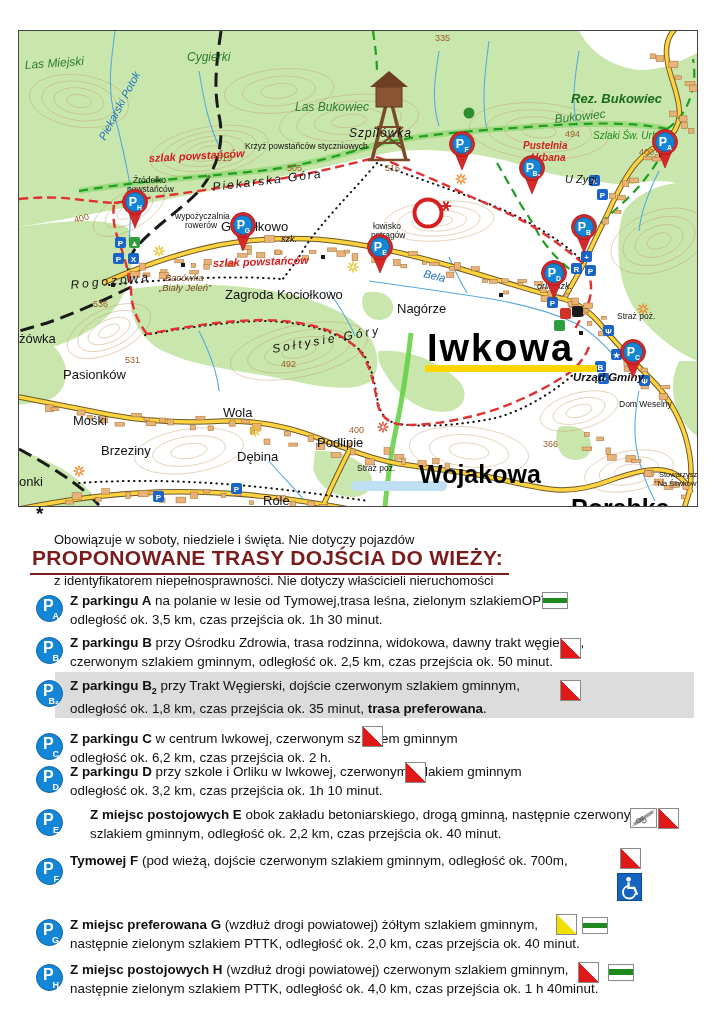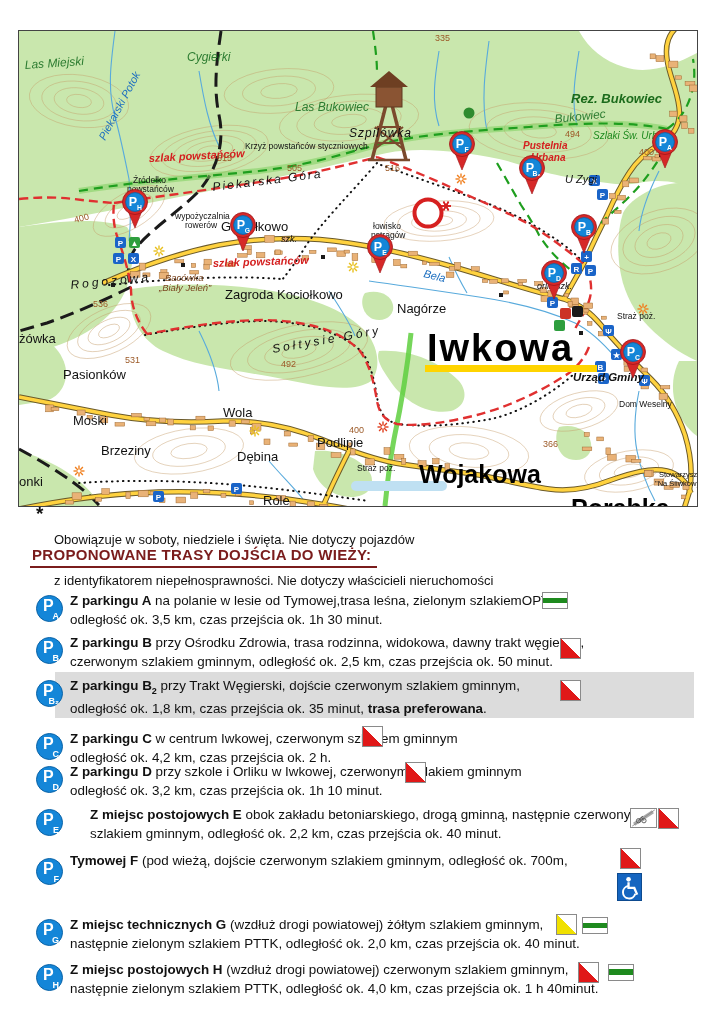--- a/index.html
+++ b/index.html
@@ -25,21 +25,21 @@
   .hill{fill:#111;font-size:12px;font-style:italic}
   .elev{fill:#9c5a28;font-size:9px}
   .town-xl{fill:#000;font-size:38px;font-weight:bold;letter-spacing:2px}
   .town-lg{fill:#000;font-size:25px;font-weight:bold}
   .ct{fill:none;stroke:#c49a66;stroke-width:.7;opacity:.6}
   .pin-txt{fill:#fff;font-weight:bold}
   
   .note{position:absolute;left:36px;top:507px;width:620px;font-size:13px;line-height:17px;}
   .note .ast{position:absolute;left:0;top:-2px;font-size:19px;font-weight:bold;}
   .note .ln{margin-left:18px;margin-top:24px;}
-  .heading{position:absolute;left:30px;top:546px;font-size:15px;font-weight:bold;
+  .heading{position:absolute;left:30px;top:546px;font-size:21px;font-weight:bold;
            letter-spacing:.3px;color:#7a1c1c;border-bottom:2.5px solid #7a1c1c;
            padding:0 6px 3px 2px;display:inline-block;}
   
   .hl{position:absolute;left:55px;top:672px;width:639px;height:46px;background:#dcdcdc;}
   .route{position:absolute;left:70px;width:560px;font-size:13.4px;line-height:18.5px;}
   .route b{font-weight:bold;}
   .route sub{font-size:9px;}
   .badge{position:absolute;left:36px;width:27px;height:27px;border-radius:50%;
          background:#1486d8;border:1.5px solid #0b63a6;box-sizing:border-box;color:#fff;}
   .badge .P{position:absolute;left:6px;top:1px;font-size:16px;font-weight:bold;}
@@ -679,21 +679,21 @@
       <div class="route" style="top: 677px;">
         <div><b>Z parkingu B</b><b><sub>2</sub></b><span> przy Trakt Węgierski, dojście czerwonym szlakiem gminnym,</span></div>
         <div><span>odległość ok. 1,8 km, czas przejścia ok. 35 minut, </span><b>trasa preferowana</b><span>.</span></div>
       </div>
       <div class="badge" style="top: 733px;">
         <span class="P">P</span>
         <span class="s">C</span>
       </div>
       <div class="route" style="top: 730px;">
         <div><b>Z parkingu C</b><span> w centrum Iwkowej, czerwonym szlakiem gminnym</span></div>
-        <div><span>odległość ok. 4,2 km, czas przejścia ok. 2 h.</span></div>
+        <div><span>odległość ok. 6,2 km, czas przejścia ok. 2 h.</span></div>
       </div>
       <div class="badge" style="top: 766px;">
         <span class="P">P</span>
         <span class="s">D</span>
       </div>
       <div class="route" style="top: 763px;">
         <div><b>Z parkingu D</b><span> przy szkole i Orliku w Iwkowej, czerwonym szlakiem gminnym</span></div>
         <div><span>odległość ok. 3,2 km, czas przejścia ok. 1h 10 minut.</span></div>
       </div>
       <div class="badge" style="top: 809px;">
@@ -709,21 +709,21 @@
         <span class="s">F</span>
       </div>
       <div class="route" style="top: 852px;">
         <div><b>Tymowej F</b><span> (pod wieżą, dojście czerwonym szlakiem gminnym, odległość ok. 700m,</span></div>
       </div>
       <div class="badge" style="top: 919px;">
         <span class="P">P</span>
         <span class="s">G</span>
       </div>
       <div class="route" style="top: 916px;">
-        <div><b>Z miejsc technicznych G</b><span> (wzdłuż drogi powiatowej) żółtym szlakiem gminnym,</span></div>
+        <div><b>Z miejsc preferowana G</b><span> (wzdłuż drogi powiatowej) żółtym szlakiem gminnym,</span></div>
         <div><span>następnie zielonym szlakiem PTTK, odległość ok. 2,0 km, czas przejścia ok. 40 minut.</span></div>
       </div>
       <div class="badge" style="top: 964px;">
         <span class="P">P</span>
         <span class="s">H</span>
       </div>
       <div class="route" style="top: 961px;">
         <div><b>Z miejsc postojowych H</b><span> (wzdłuż drogi powiatowej)  czerwonym szlakiem gminnym,</span></div>
         <div><span>następnie zielonym szlakiem PTTK, odległość ok. 4,0 km, czas przejścia ok. 1 h 40minut.</span></div>
       </div>

